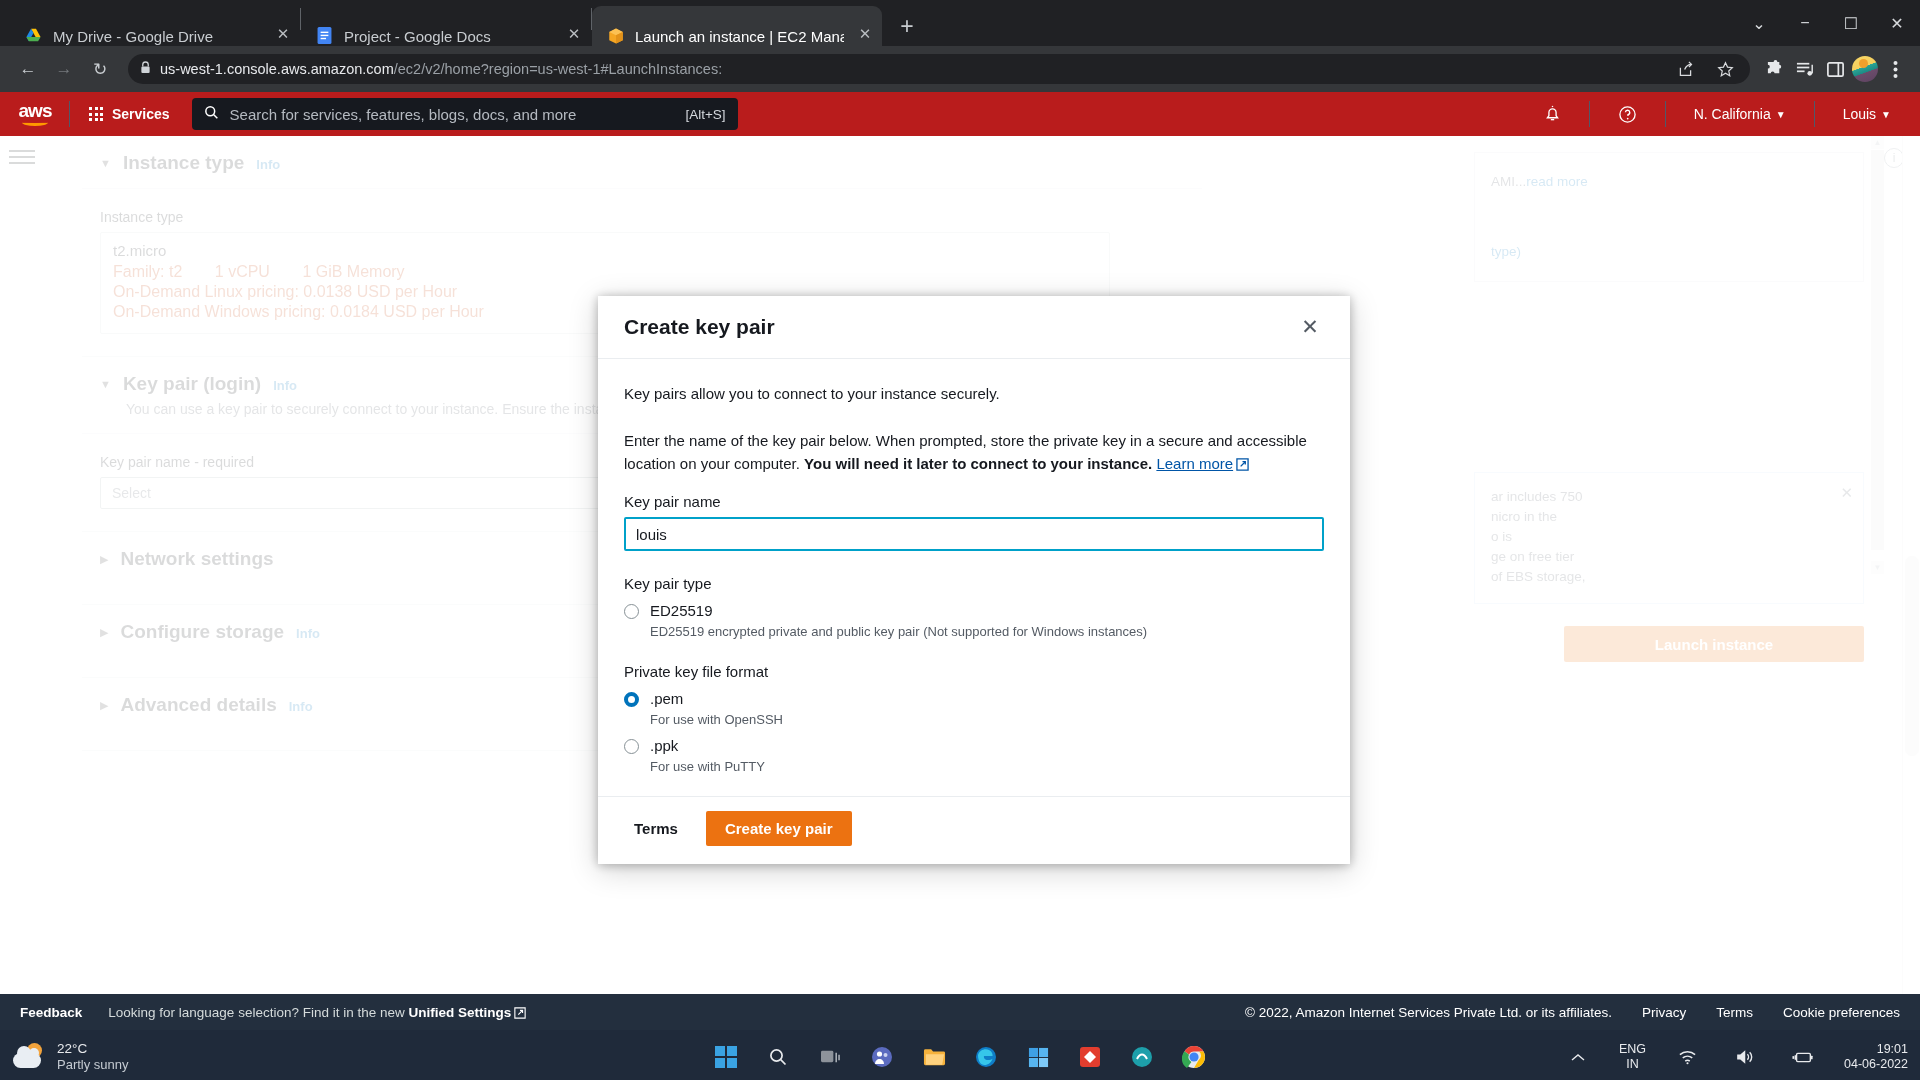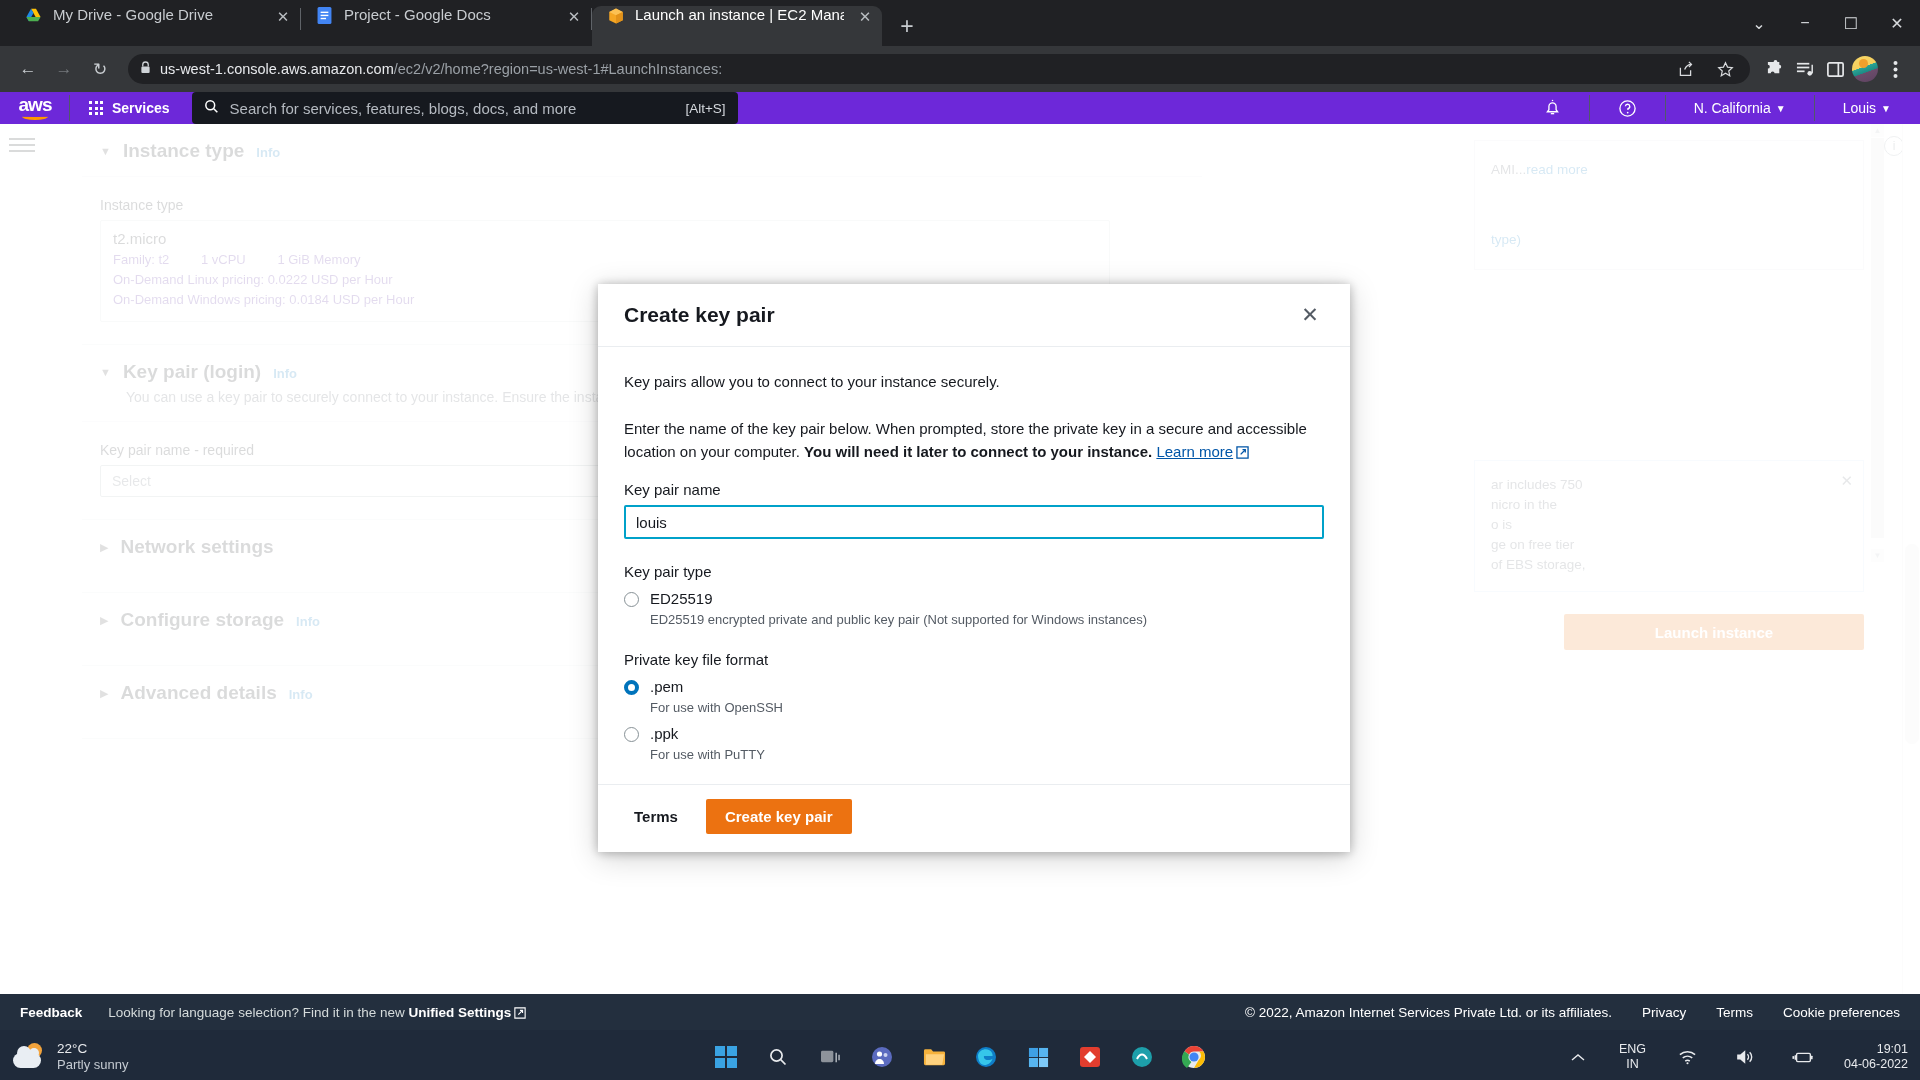--- a/index.html
+++ b/index.html
@@ -11,22 +11,22 @@
   }
 
   
   .browser-tabstrip {
     height: 46px; background: #202124;
     display: flex; align-items: flex-end; padding-left: 10px;
     position: relative;
   }
   .tab {
     height: 40px; width: 290px;
-    display: flex; align-items: flex-start;
-    padding: 0 6px 7px 14px; gap: 10px;
+    display: flex; align-items: flex-end;
+    padding: 0 6px 1px 14px; gap: 10px;
     border-radius: 9px 9px 0 0;
     color: #c8ccd0; font-size: 15px;
     position: relative;
   }
   .tab.active { background: #35373a; color: #ffffff; }
   .tab .tab-favicon { width: 19px; height: 19px; flex: 0 0 19px; display:flex; align-items:center; justify-content:center;}
   .tab .tab-title {
     flex: 1 1 auto; white-space: nowrap; overflow: hidden;
     text-overflow: clip; font-size: 15px;
   }
@@ -75,21 +75,21 @@
   .avatar-chrome {
     width: 26px; height: 26px; border-radius: 50%;
     background: linear-gradient(160deg,#f7d768 0%,#f6cf5d 42%,#2aa395 43%,#1d8b85 60%,#6b4c6b 61%,#5d4260 100%);
     position: relative; overflow: hidden;
   }
   .avatar-chrome::after{content:"";position:absolute;width:9px;height:9px;border-radius:50%;background:#f0a02c;left:7px;top:3px;}
 
   
   .aws-wrap { height: 938px; position: relative; background: #ffffff; }
   .aws-header {
-    height: 32px; background: #6d28d9; display: flex; align-items: center;
+    height: 44px; background: #b91c1c; display: flex; align-items: center;
     padding: 0 14px; color: #ffffff; position: relative; z-index: 5;
   }
   .aws-logo { width: 42px; display:flex; flex-direction:column; align-items:center; }
   .aws-logo .txt { font-size: 19px; font-weight: 700; letter-spacing:-1px; line-height:15px;}
   .aws-logo .smile { width: 26px; height: 7px; border-bottom: 3px solid #ff9900; border-radius: 0 0 50% 50%; margin-top:1px; position:relative;}
   .hdr-sep { width:1px; height:26px; background:#50596a; margin: 0 13px; }
   .services-btn { display: flex; align-items: center; gap: 9px; font-size: 14px; font-weight: 700; padding: 4px 6px;}
   .grid9 { display: grid; grid-template-columns: repeat(3,3px); grid-template-rows: repeat(3,3px); gap: 2.5px; }
   .grid9 i { background: #ffffff; display:block; width:3px; height:3px;}
   .aws-search {
@@ -125,21 +125,21 @@
   .fake-input {
     height: 32px; border: 1px solid #aab7b8; background: #ffffff; border-radius: 2px;
     display: flex; align-items: center; padding: 0 11px; font-size: 14px; color: #687078;
     width: 1010px;
   }
   .type-card {
     border: 1px solid #d5dbdb; background: #ffffff; border-radius: 2px;
     padding: 9px 12px 11px; width: 1010px;
   }
   .type-card .t1 { font-size: 15px; color: #16191f; margin-bottom: 3px;}
-  .type-card .t2 { font-size: 13px; color: #4c1d95; line-height: 20px; }
+  .type-card .t2 { font-size: 16px; color: #c2410c; line-height: 20px; }
   .type-card .t2 span { margin-right: 28px; }
 
   .right-col {
     position: absolute; right: 56px; top: 16px; width: 390px;
   }
   .summary-card {
     border: 1px solid #e4e7ea; background: #ffffff; padding: 18px 16px;
     font-size: 13.5px; color: #545b64; line-height: 22px;
   }
   .summary-card .lnk { color: #0073bb; }
@@ -435,21 +435,21 @@
           </div>
           <div class="panel">
             <div class="field-label">Instance type</div>
             <div class="type-card">
               <div class="t1">t2.micro</div>
               <div class="t2">
                 <span>Family: t2</span>
                 <span>1 vCPU</span>
                 <span>1 GiB Memory</span>
               </div>
-              <div class="t2">On-Demand Linux pricing: 0.0222 USD per Hour</div>
+              <div class="t2">On-Demand Linux pricing: 0.0138 USD per Hour</div>
               <div class="t2">On-Demand Windows pricing: 0.0184 USD per Hour</div>
             </div>
           </div>
         </div>
 
         <div class="sec">
           <div class="sec-head">
             <span class="caret">▼</span>
             <span class="sec-title">Key pair (login)</span>
             <span class="info-link">Info</span>

